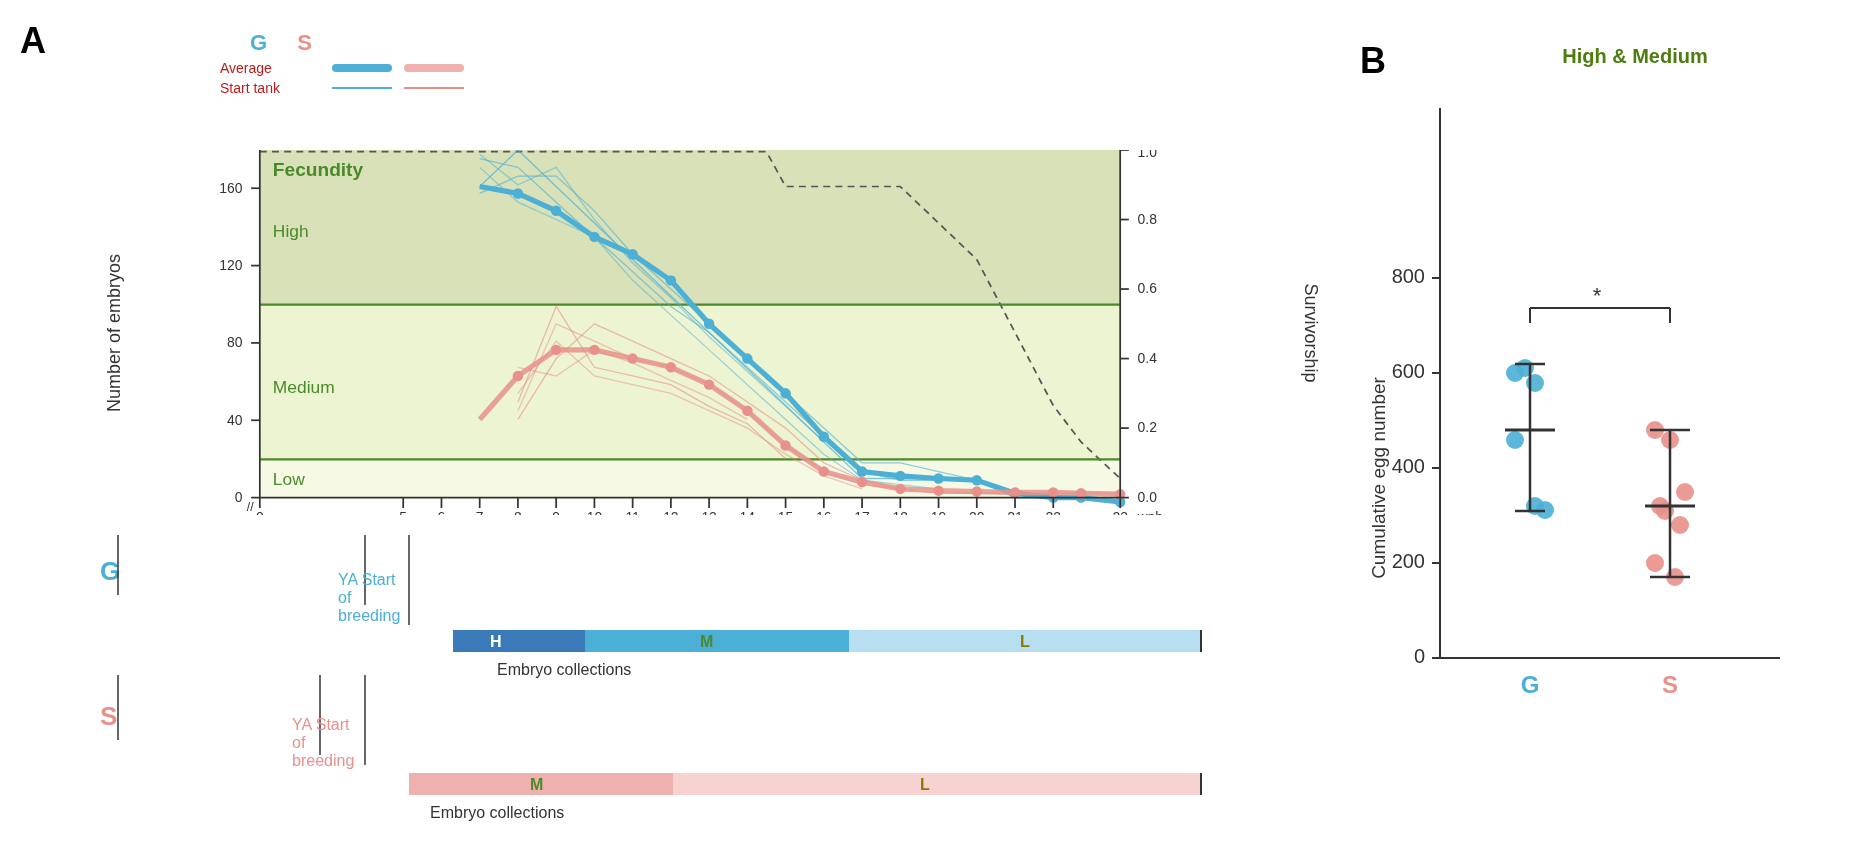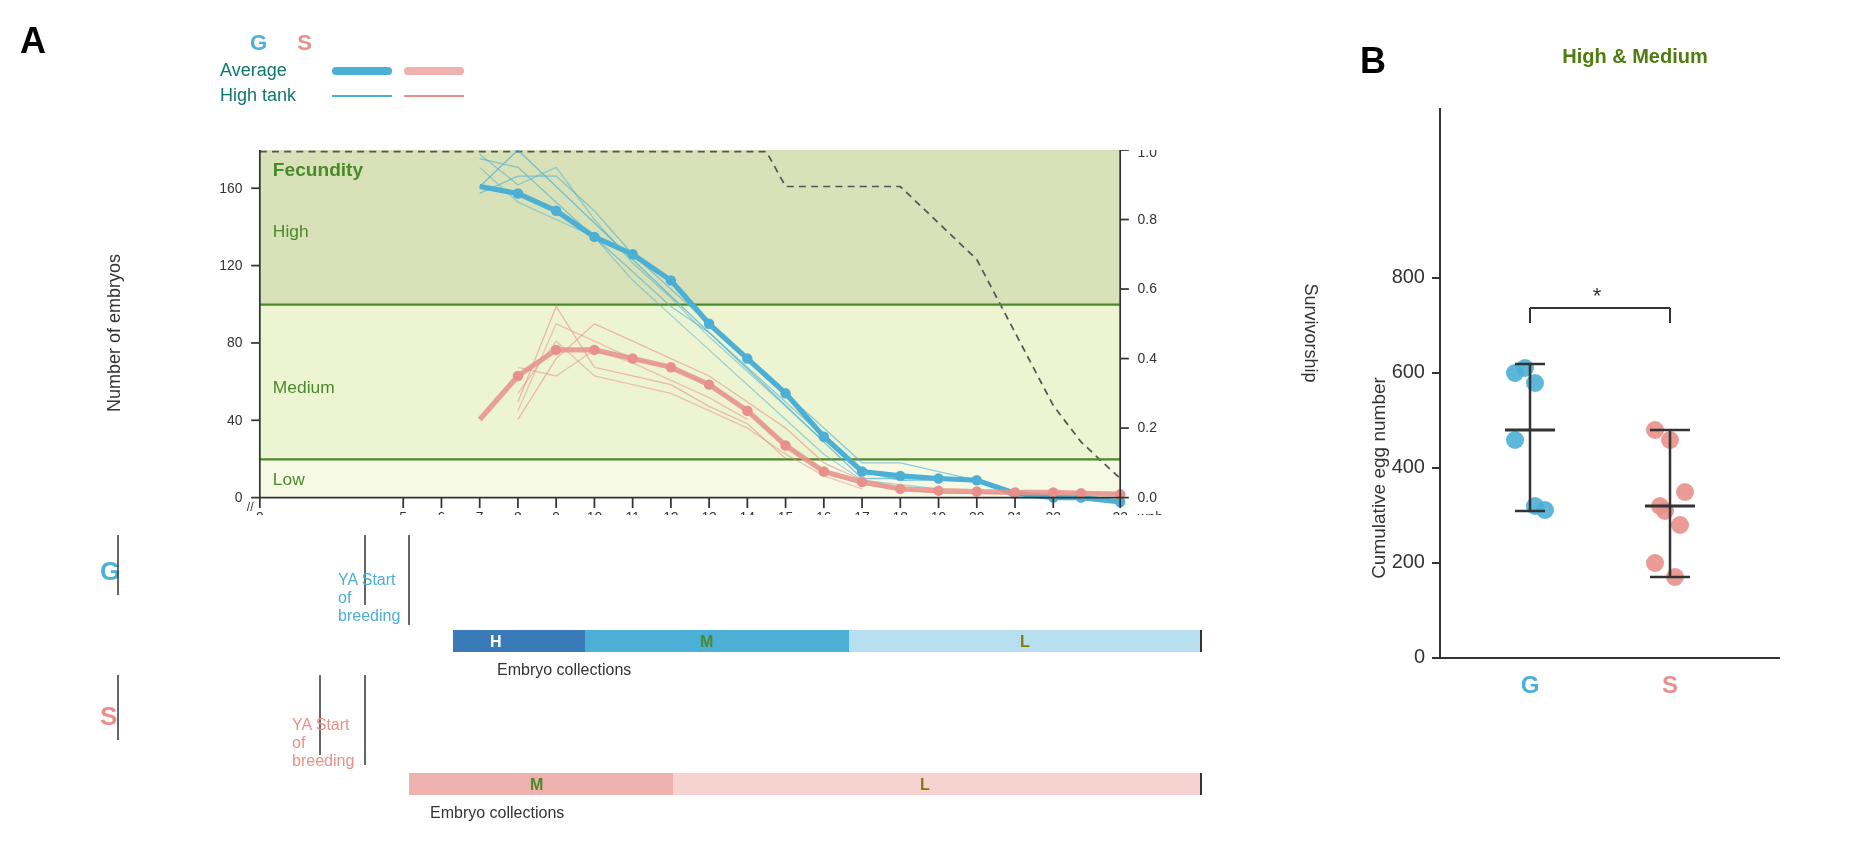--- a/index.html
+++ b/index.html
@@ -56,22 +56,22 @@
       font-size: 22px;
       color: #E8908A;
       font-weight: bold;
     }
     .legend-row {
       display: flex;
       align-items: center;
       gap: 12px;
     }
     .legend-text {
-      font-size: 18px;
-      color: #0f766e;
+      font-size: 14px;
+      color: #b91c1c;
       width: 100px;
     }
     .legend-line-thick-blue {
       width: 60px;
       height: 8px;
       background: #4BAFD6;
       border-radius: 4px;
     }
     .legend-line-thick-pink {
       width: 60px;
@@ -157,21 +157,21 @@
       <div class="legend-gs-row">
         <span class="legend-g-label">G</span>
         <span class="legend-s-label">S</span>
       </div>
       <div class="legend-row">
         <span class="legend-text">Average</span>
         <div class="legend-line-thick-blue"></div>
         <div class="legend-line-thick-pink"></div>
       </div>
       <div class="legend-row">
-        <span class="legend-text">High tank</span>
+        <span class="legend-text">Start tank</span>
         <div class="legend-line-thin-blue"></div>
         <div class="legend-line-thin-pink"></div>
       </div>
     </div>
 
     <div class="chart-container">
       <div class="y-axis-label-left">Number of embryos</div>
       <div class="y-axis-label-right">Survivorship</div>
 
       <svg class="chart-svg" viewBox="0 0 1100 420">

